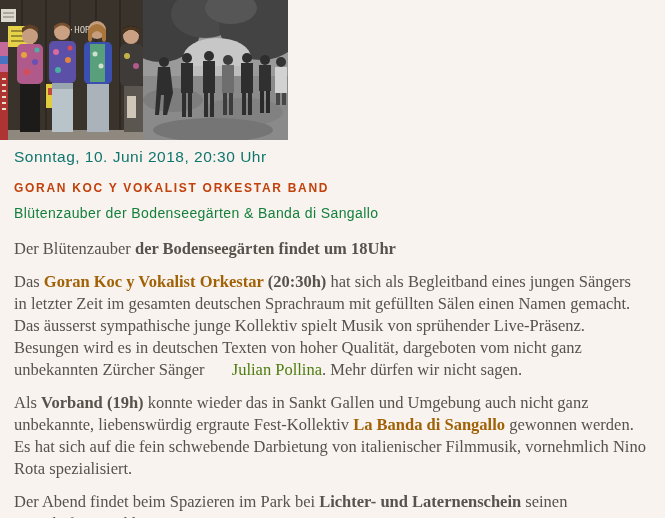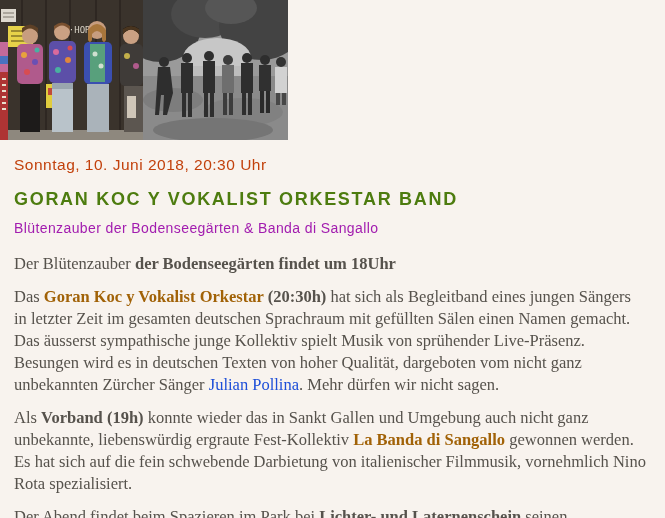--- a/index.html
+++ b/index.html
@@ -12,42 +12,42 @@
   .page{width:665px;height:518px;position:relative;}
   .photo-strip{
     display:flex;flex-direction:row;align-items:flex-start;
     height:140px;
   }
   .photo{display:block;height:140px;}
   .photo-left{width:143px;}
   .photo-right{width:145px;}
   .content{padding:0 18px 0 14px;}
   .event-date{
-    margin-top:16px;
+    margin-top:8px;
     font-family:"Liberation Sans", sans-serif;
     font-size:15.5px;letter-spacing:0.5px;
-    color:#c2410c;
+    color:#0f766e;
   }
   .event-title{
     margin-top:15px;
     font-family:"Liberation Sans", sans-serif;
-    font-size:18px;font-weight:700;letter-spacing:1.7px;
-    color:#4d7c0f;
+    font-size:12px;font-weight:700;letter-spacing:1.7px;
+    color:#c2410c;
   }
   .event-subtitle{
     margin-top:10px;
     font-family:"Liberation Sans", sans-serif;
     font-size:14px;letter-spacing:0.4px;
-    color:#a21caf;
+    color:#15803d;
   }
   .body-copy{color:#56524c;font-size:16.5px;line-height:22px;}
   .body-copy p{margin:0 0 11px 0;}
   .body-copy p:first-child{margin-top:17px;}
   .seg-bold{font-weight:700;}
-  .seg-red{color:#1d4ed8;}
+  .seg-red{color:#4d7c0f;margin-left:23px;}
   .seg-red-bold{color:#a16207;font-weight:700;}
 </style>
 </head>
 <body>
 
 <div class="page">
 
   <div class="photo-strip">
 
     <svg class="photo photo-left" viewBox="0 0 143 140" xmlns="http://www.w3.org/2000/svg">

